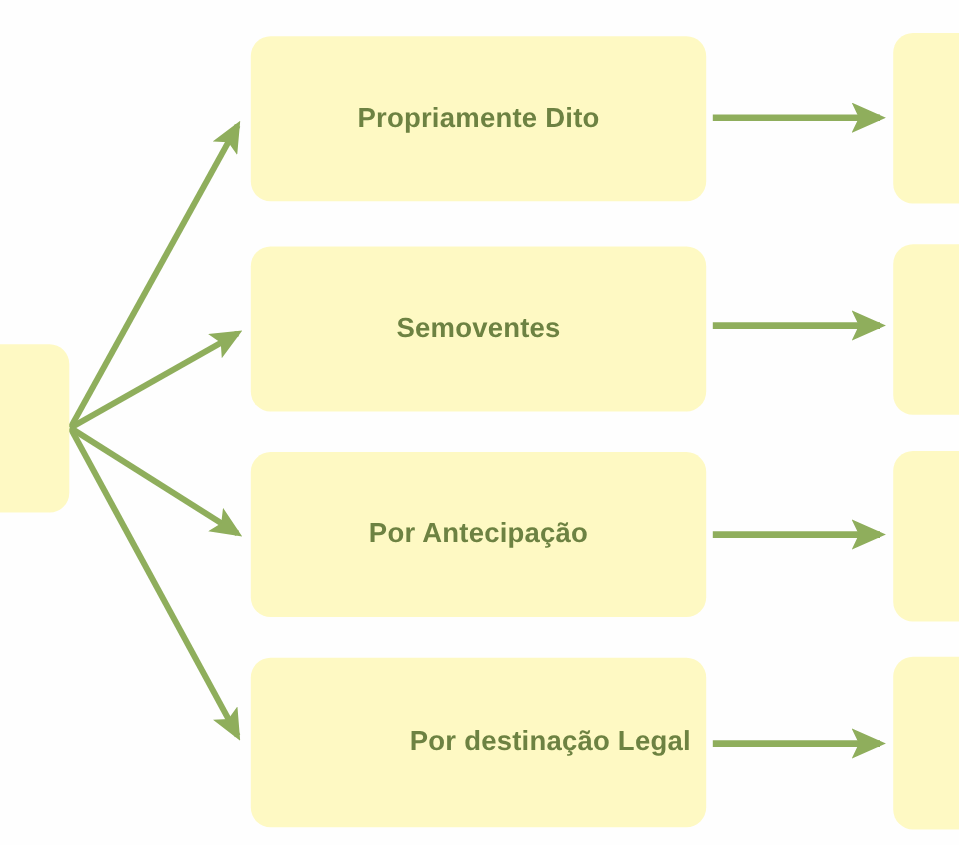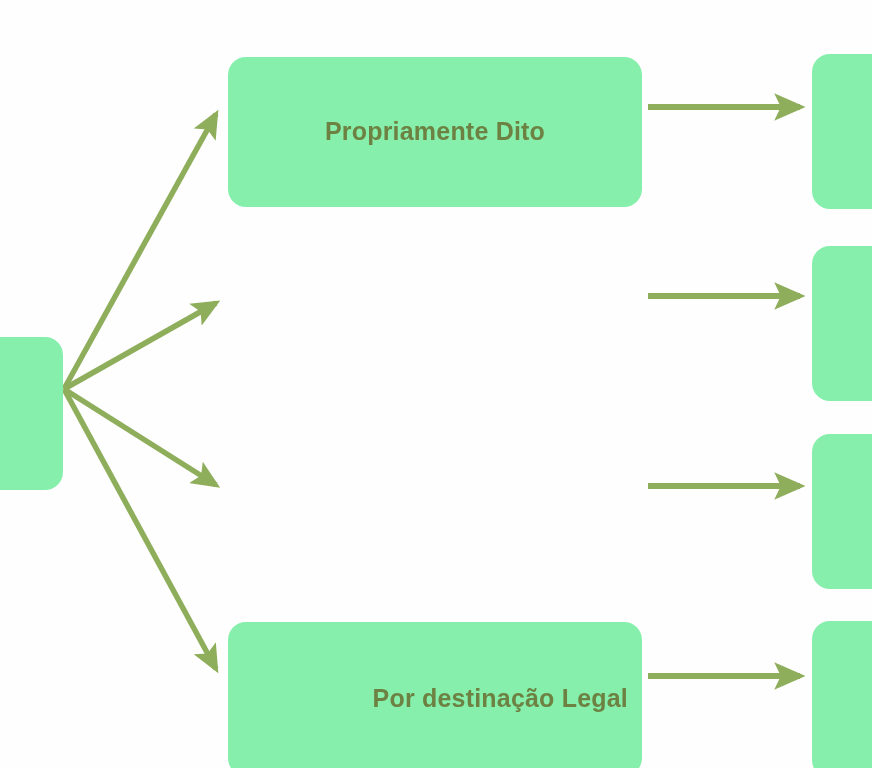--- a/index.html
+++ b/index.html
@@ -25,32 +25,31 @@
     position: absolute;
     left: 0;
     top: 0;
     width: 872px;
     height: 768px;
     pointer-events: none;
   }
   .node-box {
     position: absolute;
     box-sizing: border-box;
-    background: #86efac;
+    background: #fef9c3;
     border-radius: 18px;
     display: flex;
     align-items: center;
     justify-content: center;
     text-align: center;
     color: #6d8242;
     font-weight: bold;
     letter-spacing: 0.2px;
     line-height: 1.18;
     overflow: hidden;
-    margin-top: 24px;
   }
 
   
   #root-node {
     left: -72px;
     top: 313px;
     width: 135px;
     height: 153px;
     border-radius: 18px;
     font-size: 25px;
@@ -118,20 +117,26 @@
     </g>
   </svg>
 
   <div class="node-box" id="root-node">
     <span></span>
   </div>
 
   <div class="node-box category-box" id="cat-box-0">
     <span>Propriamente Dito</span>
   </div>
+  <div class="node-box category-box" id="cat-box-1">
+    <span>Semoventes</span>
+  </div>
+  <div class="node-box category-box" id="cat-box-2">
+    <span>Por Antecipação</span>
+  </div>
   <div class="node-box category-box" id="cat-box-3">
     <span>Por destinação Legal</span>
   </div>
 
   <div class="node-box detail-box" id="detail-box-0">
     <span class="detail-text">S
 pa</span>
   </div>
   <div class="node-box detail-box" id="detail-box-1">
     <span class="detail-text">Se

